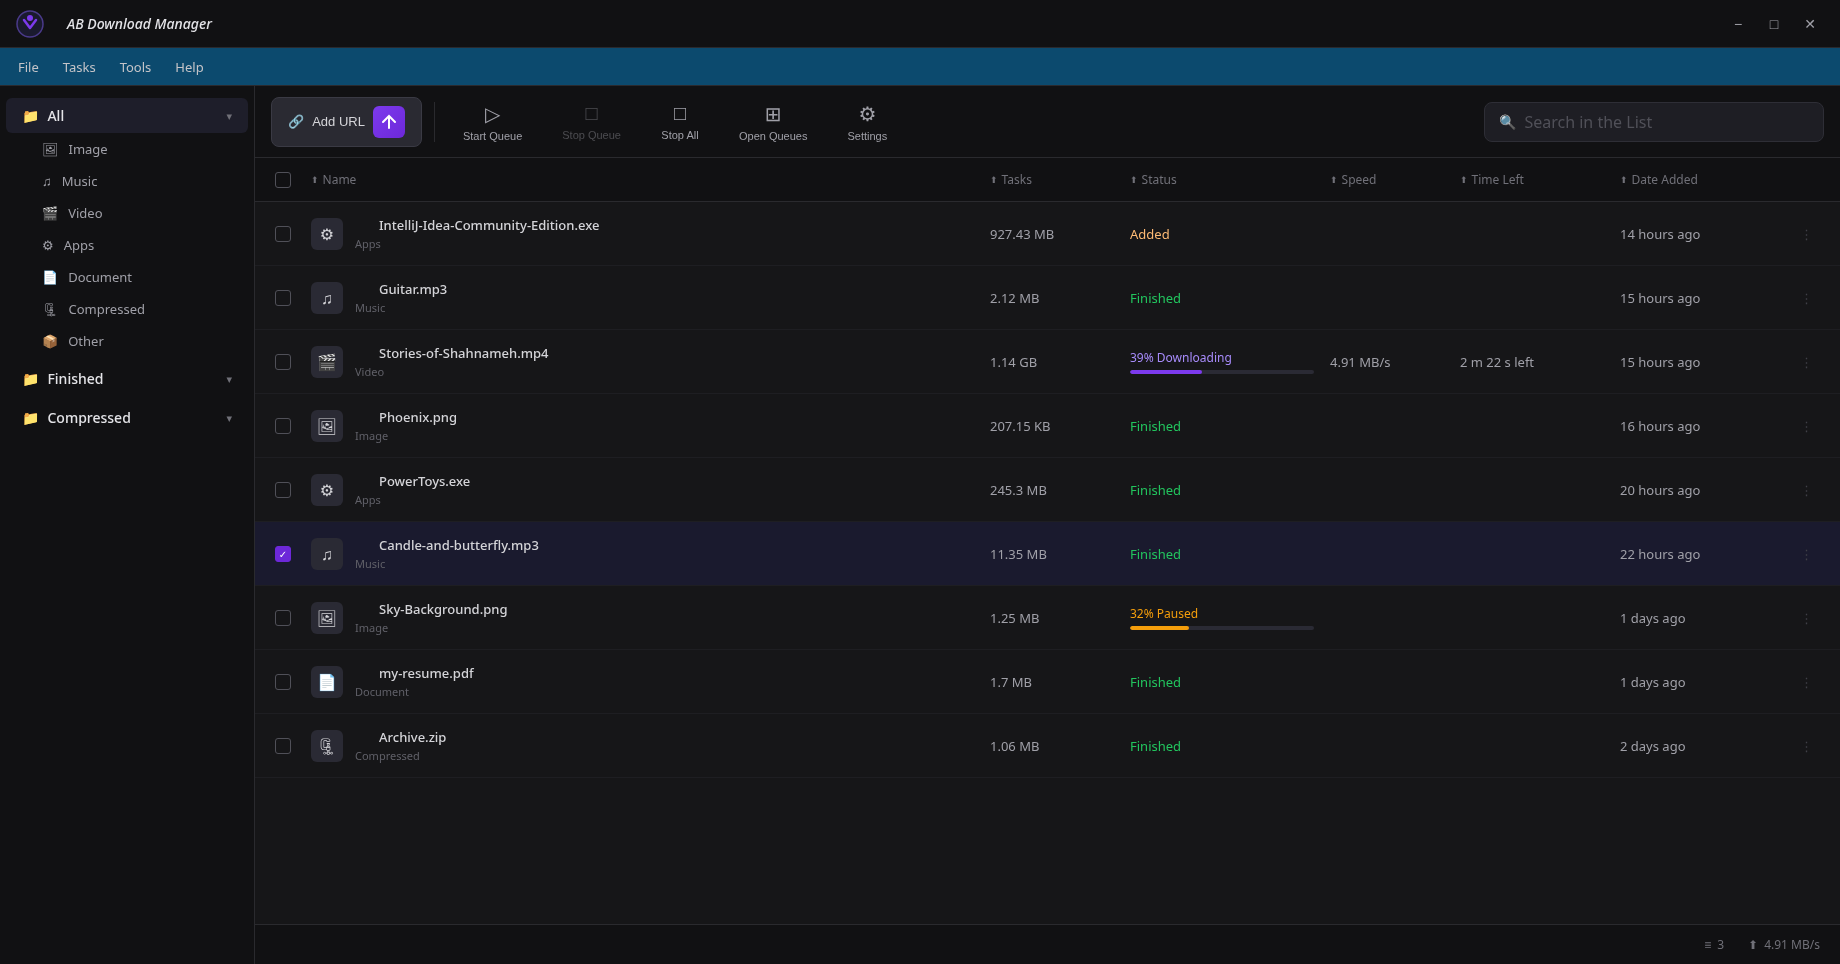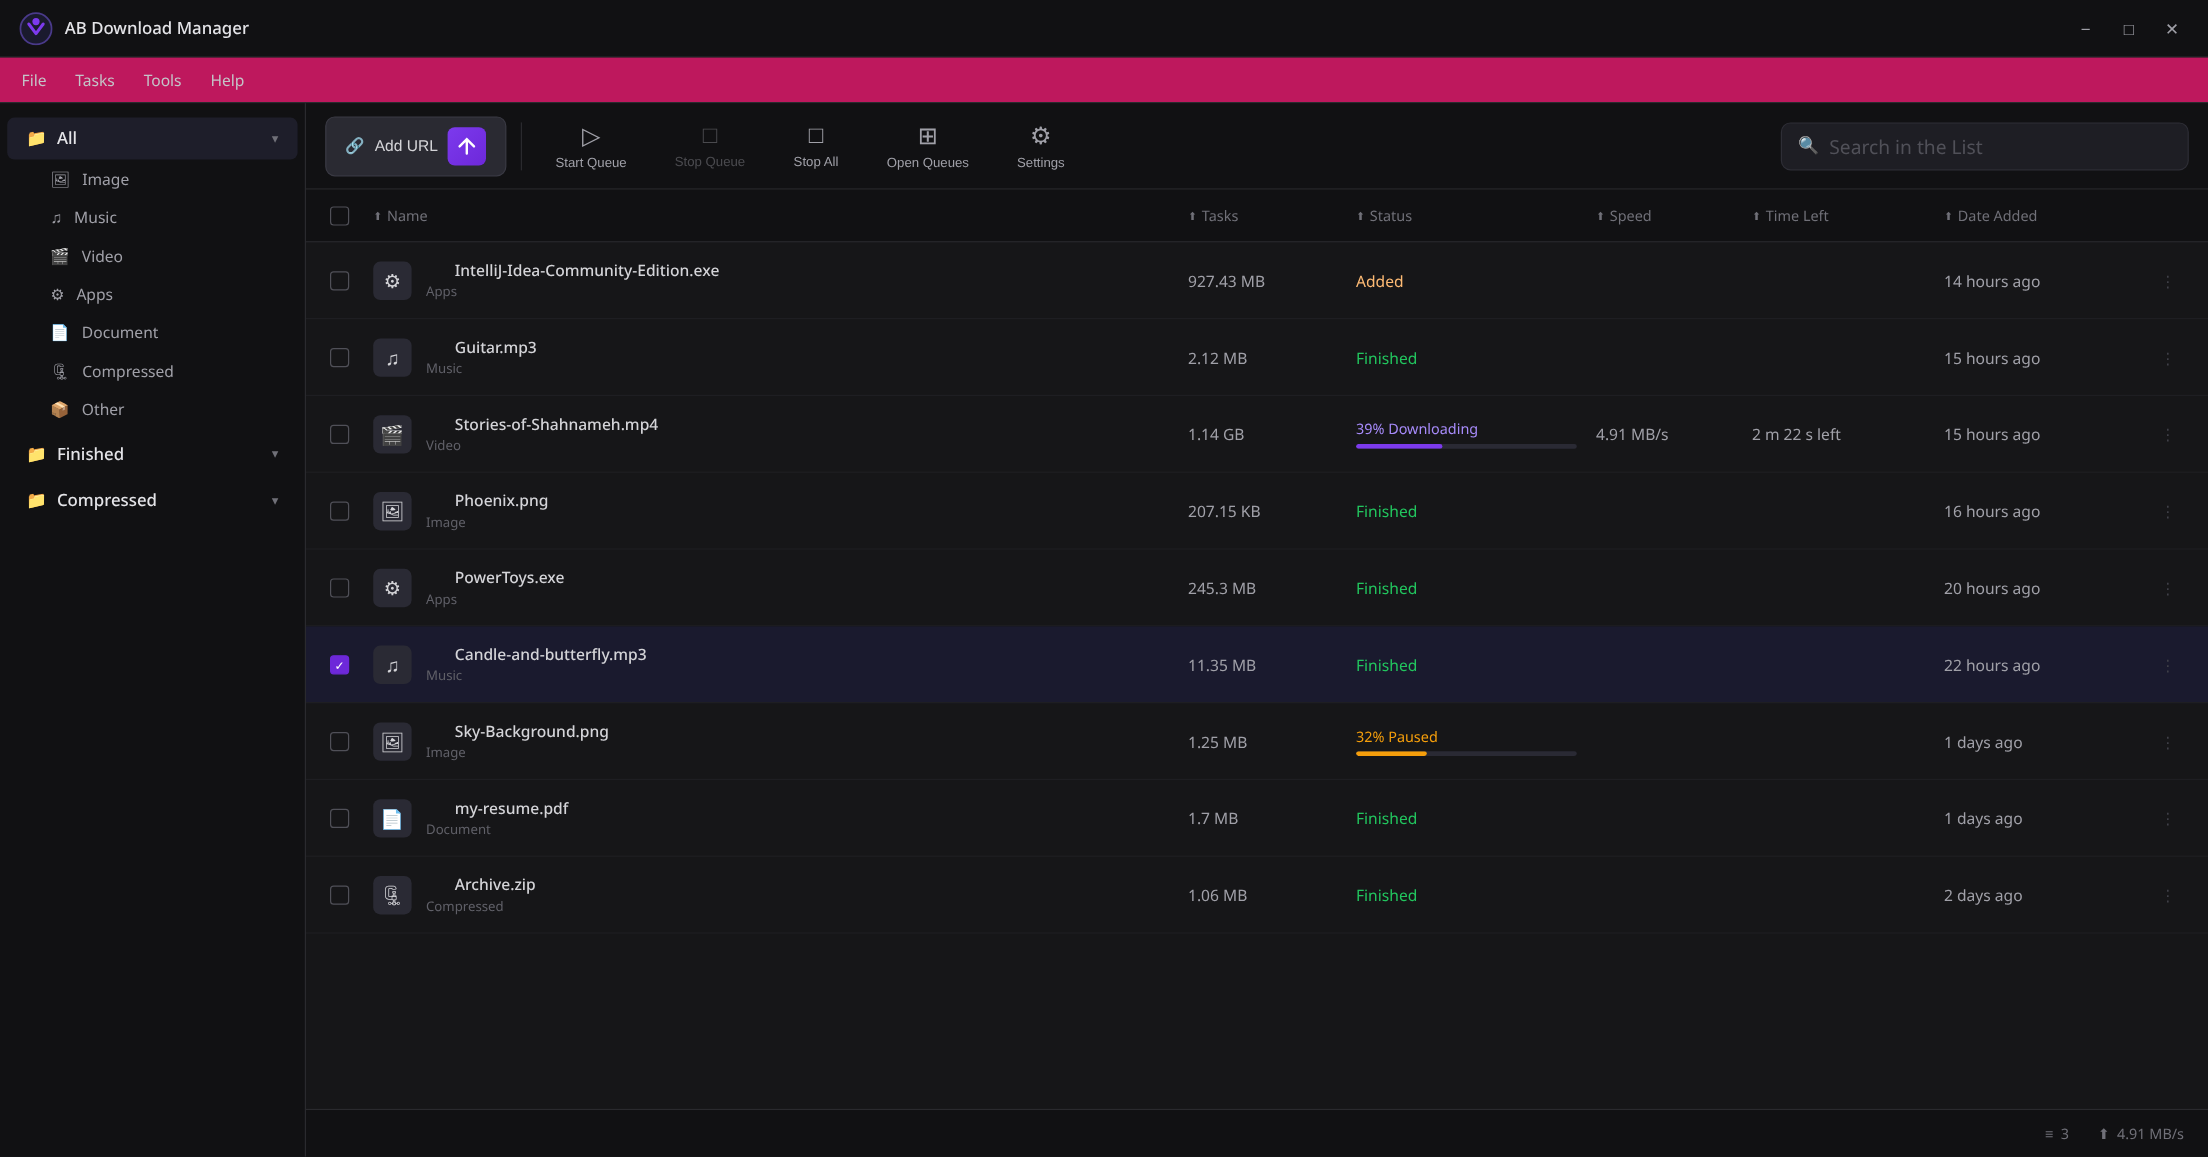--- a/index.html
+++ b/index.html
@@ -19,21 +19,22 @@
       background: #111113;
       display: flex;
       align-items: center;
       padding: 0 16px;
       justify-content: space-between;
       border-bottom: 1px solid #2a2a2e;
     }
     .titlebar-left {
       display: flex;
       align-items: center;
-      gap: 10px;
+      gap: 23px;
+      font-style: italic;
     }
     .app-icon {
       width: 28px;
       height: 28px;
     }
     .app-title {
       font-size: 14px;
       font-weight: 500;
       color: #e4e4e8;
     }
@@ -52,21 +53,21 @@
       font-size: 14px;
       display: flex;
       align-items: center;
       justify-content: center;
       border-radius: 4px;
     }
 
     
     .menubar {
       height: 38px;
-      background: #be185d;
+      background: #0c4a6e;
       display: flex;
       align-items: center;
       padding: 0 8px;
       gap: 4px;
       border-bottom: 1px solid #2a2a2e;
     }
     .menu-item {
       padding: 4px 10px;
       cursor: pointer;
       border-radius: 4px;

